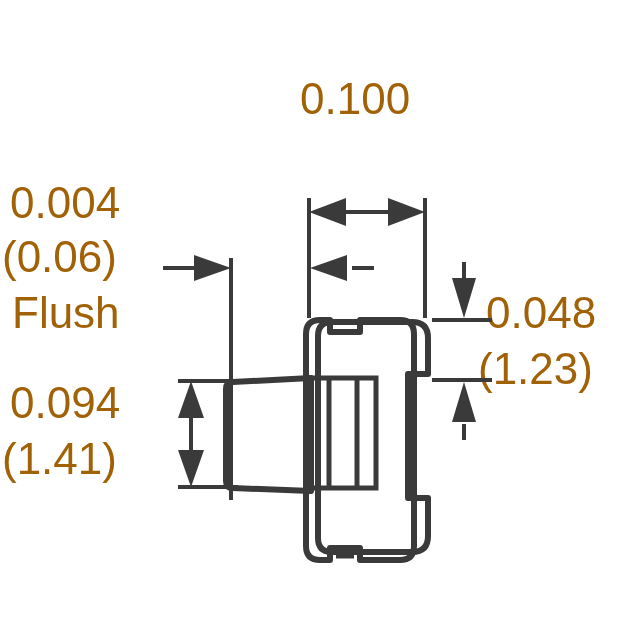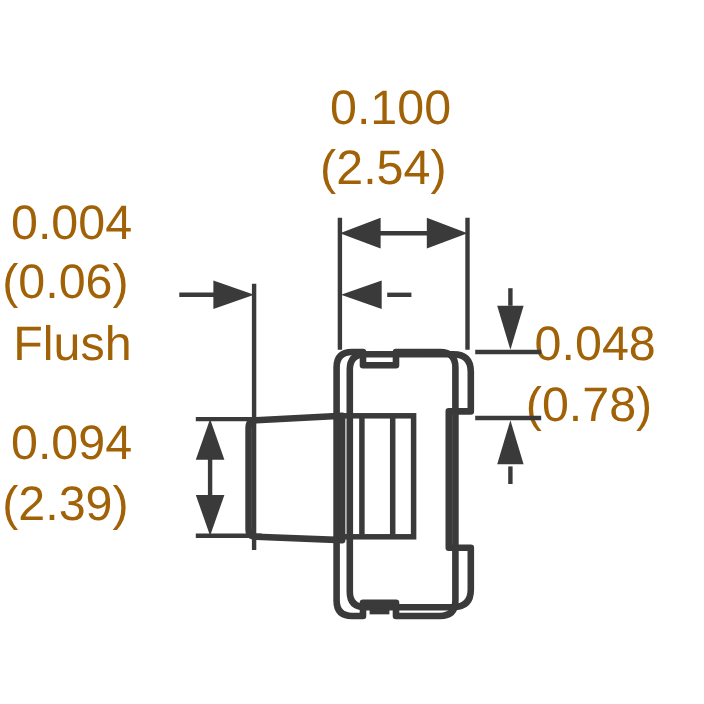--- a/index.html
+++ b/index.html
@@ -44,27 +44,26 @@
 </head>
 <body>
 
 <div id="stage">
 
   <div class="dim-text" id="txt-flush-0">0.004</div>
   <div class="dim-text" id="txt-flush-1">(0.06)</div>
   <div class="dim-text" id="txt-flush-2">Flush</div>
 
   <div class="dim-text" id="txt-pitch-0">0.100</div>
-  <div class="dim-text" id="txt-pitch-1">(2.54)</div>
 
   <div class="dim-text" id="txt-height-0">0.094</div>
-  <div class="dim-text" id="txt-height-1">(2.39)</div>
+  <div class="dim-text" id="txt-height-1">(1.41)</div>
 
   <div class="dim-text" id="txt-thick-0">0.048</div>
-  <div class="dim-text" id="txt-thick-1">(0.78)</div>
+  <div class="dim-text" id="txt-thick-1">(1.23)</div>
 
   <svg class="layer" viewBox="0 0 640 640">
     <defs>
       <style>
         .ol  { fill:none; stroke:#3a3a3a; stroke-width:6; stroke-linejoin:round; stroke-linecap:round; }
         .ol2 { fill:none; stroke:#3a3a3a; stroke-width:5; stroke-linejoin:miter; stroke-linecap:butt; }
         .thin{ fill:none; stroke:#3a3a3a; stroke-width:4; stroke-linecap:butt; }
         .ext { fill:none; stroke:#3a3a3a; stroke-width:4; stroke-linecap:butt; }
         .ar  { fill:#3a3a3a; stroke:none; }
       </style>

